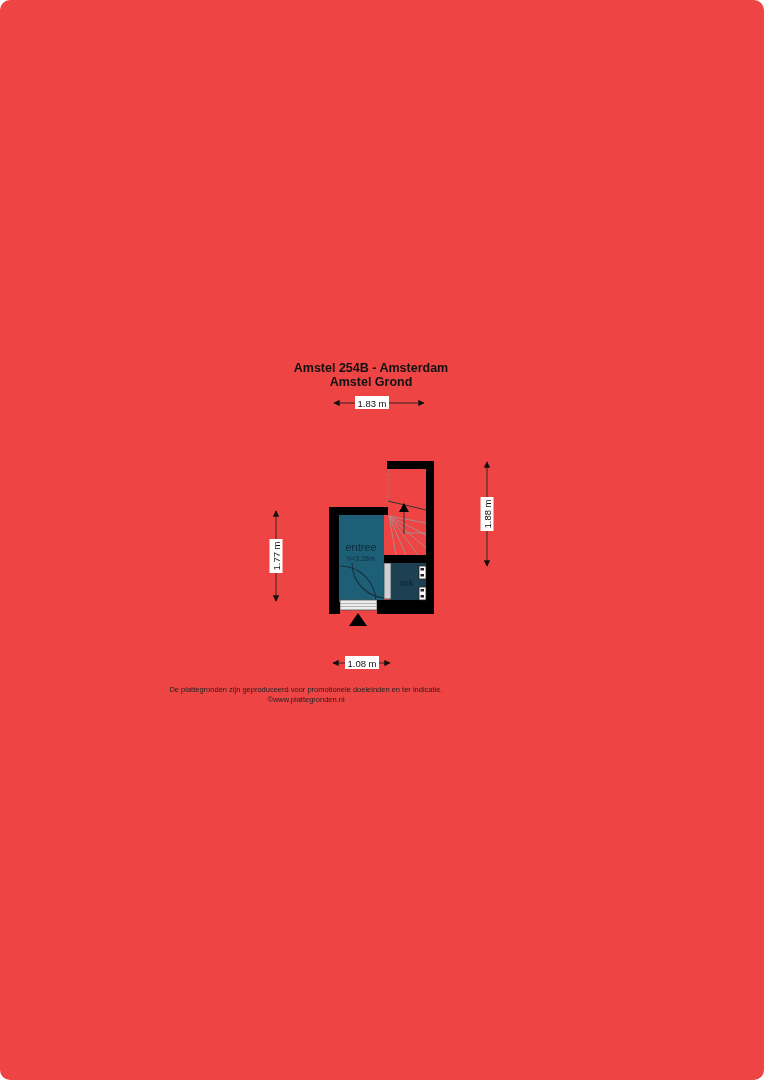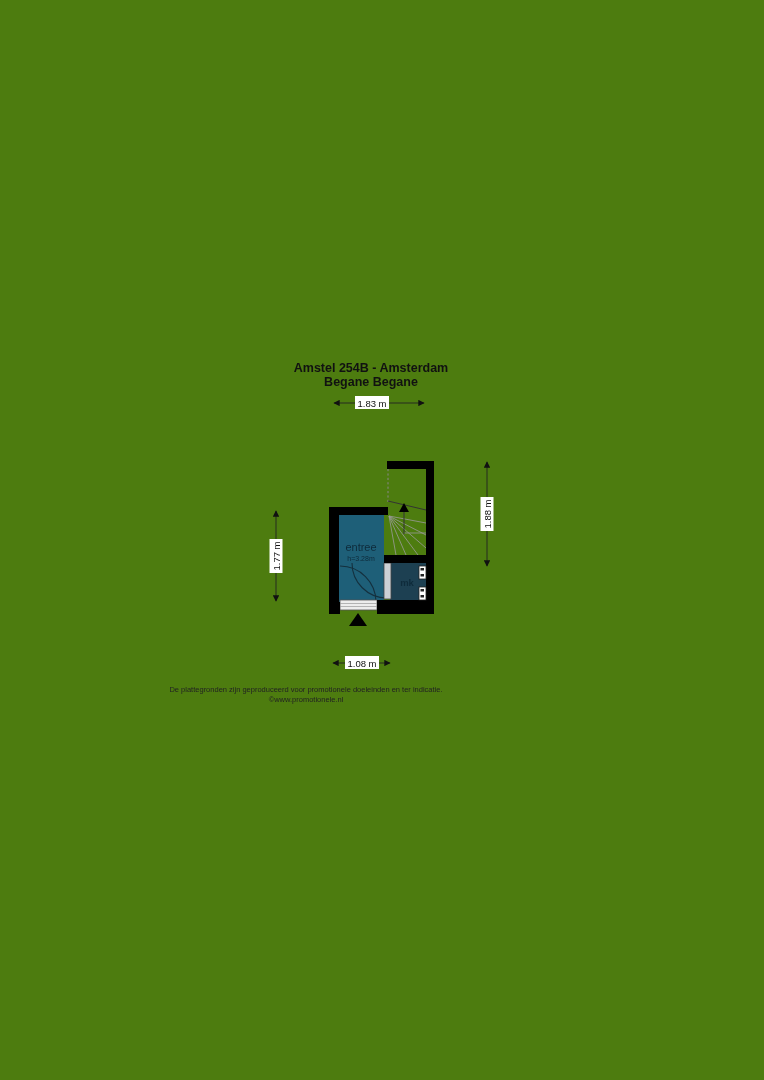--- a/index.html
+++ b/index.html
@@ -1,21 +1,22 @@
 <!DOCTYPE html>
 <html><head>
 <meta charset="utf-8">
 <style>
   html,body{margin:0;padding:0;background:#ffffff;}
   .page{
     position:relative;
     width:764px;height:1080px;
-    background:#4d7c0f;
+    background:#ef4444;
     font-family:"Liberation Sans", sans-serif;
     overflow:hidden;
+    border-radius:10px;
   }
   .title-block{
     position:absolute;top:361px;left:0;width:742px;
     text-align:center;color:#111;
     font-size:12.5px;font-weight:bold;line-height:14px;
   }
   .footer-block{
     position:absolute;top:685px;left:0;width:612px;
     text-align:center;color:#222;
     font-size:7.5px;line-height:10px;
@@ -31,21 +32,21 @@
   .room-sublabel{font-size:7px;}
   .mk-label{font-size:9.5px;font-weight:bold;}
 </style>
 </head>
 <body>
 
 <div class="page">
 
   <div class="title-block">
     <div>Amstel 254B - Amsterdam</div>
-    <div>Begane Begane</div>
+    <div>Amstel Grond</div>
   </div>
 
   <svg width="764" height="1080" viewBox="0 0 764 1080">
     <defs>
       <marker id="arr" viewBox="0 0 10 10" refX="9" refY="5" markerWidth="7" markerHeight="7" orient="auto-start-reverse">
         <path d="M0,0 L10,5 L0,10 z" fill="#111"></path>
       </marker>
     </defs>
 
     <rect x="339" y="515" width="45" height="87" fill="#1e5f78"></rect>
@@ -122,16 +123,16 @@
 
     <g>
       <line class="dim-line" x1="487" y1="462" x2="487" y2="566" marker-start="url(#arr)" marker-end="url(#arr)"></line>
       <rect x="480.5" y="497" width="13" height="34" fill="#ffffff"></rect>
       <text x="487" y="514" text-anchor="middle" class="dim-text" transform="rotate(-90 487 514)" dy="3.5">1.88 m</text>
     </g>
   </svg>
 
   <div class="footer-block">
     <div>De plattegronden zijn geproduceerd voor promotionele doeleinden en ter indicatie.</div>
-    <div>©www.promotionele.nl</div>
+    <div>©www.plattegronden.nl</div>
   </div>
 
 </div>
 
 </body></html>

